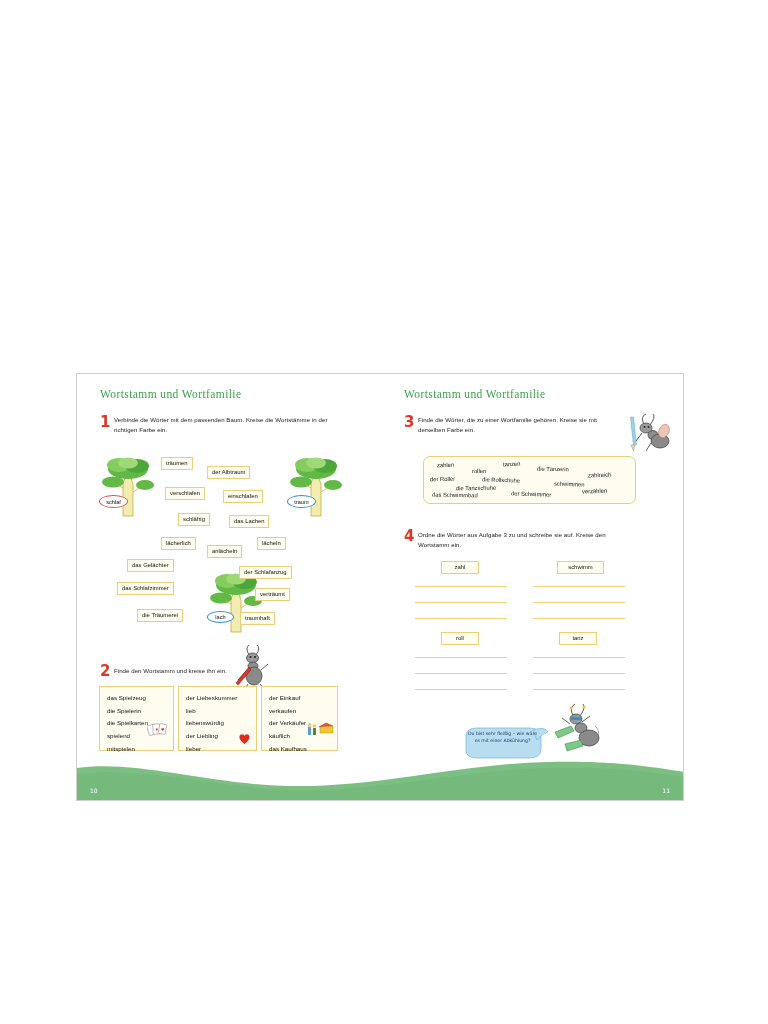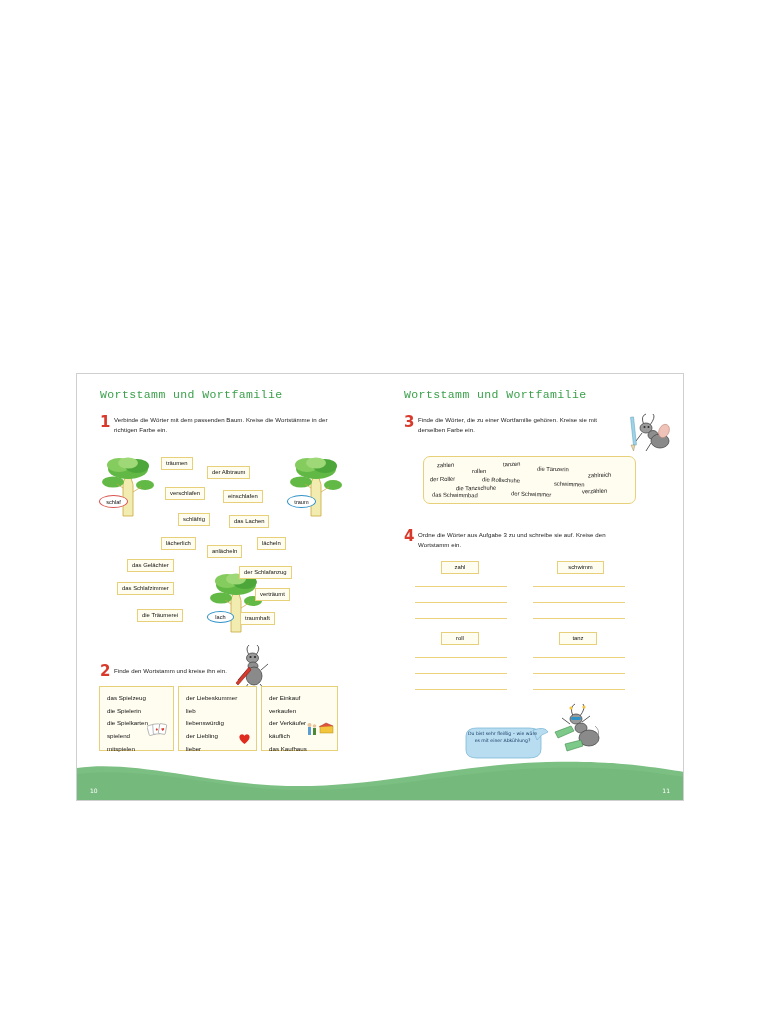--- a/index.html
+++ b/index.html
@@ -43,21 +43,21 @@
   .page-right { left: 304px; width: 304px; }
 
   .page-title {
     position: absolute;
     top: 14px;
     left: 23px;
     font-size: 11.5px;
     color: #3ba14b;
     letter-spacing: 0.4px;
     white-space: nowrap;
-    font-family: Liberation Mono, monospace;
+    font-family: Liberation Serif, serif;
   }
 
   
   .task-num {
     position: absolute;
     font-size: 15px;
     font-weight: bold;
     color: #d8392b;
     font-family: "DejaVu Sans", sans-serif;
     line-height: 1;

